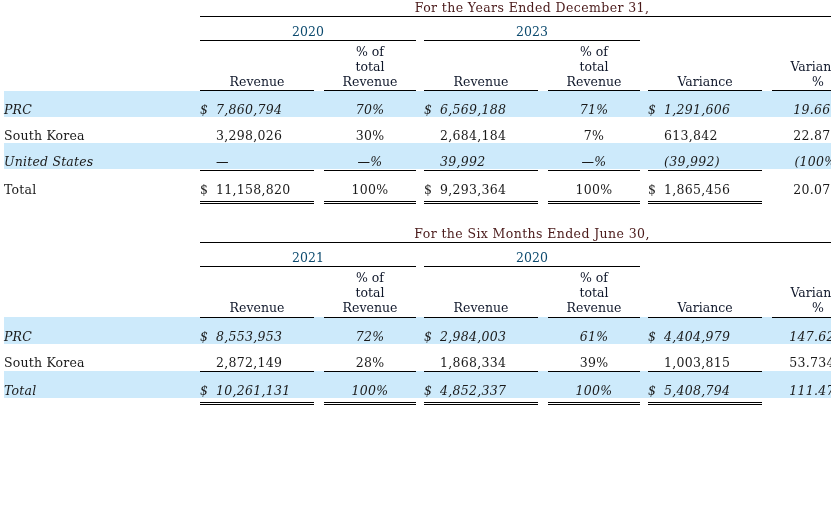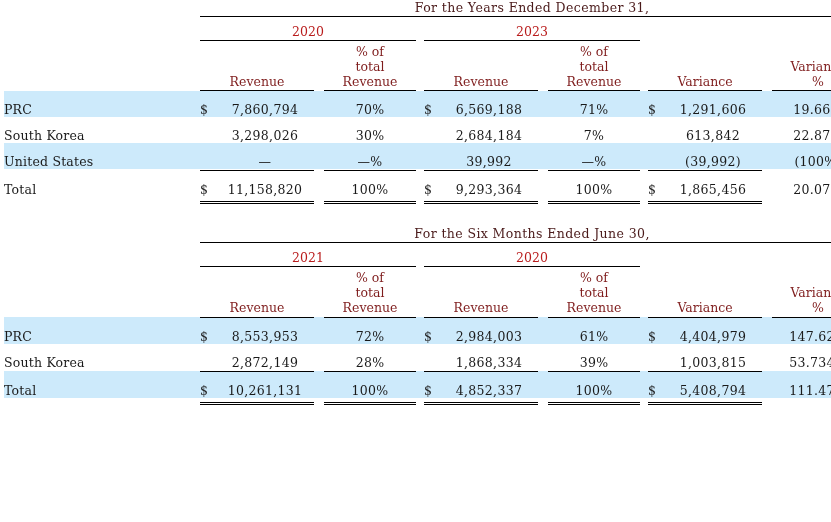--- a/index.html
+++ b/index.html
@@ -42,48 +42,48 @@
   .hdr-span {
     text-align: center;
     font-weight: bold;
     color: #4a1a1a;
     letter-spacing: 0.4px;
     white-space: nowrap;
   }
   .hdr-year {
     text-align: center;
     font-weight: bold;
-    color: #b91c1c;
+    color: #0c4a6e;
     padding-bottom: 1px;
   }
   .hdr-sub {
     text-align: center;
     font-weight: bold;
-    color: #7f1d1d;
+    color: #0f172a;
     line-height: 1.18;
     white-space: pre-line;
     padding-bottom: 2px;
   }
   .rule-thin td.u {
     border-bottom: 1px solid #000;
     height: 1px;
     font-size: 0;
     line-height: 0;
   }
   .spacer td { height: 7px; font-size: 0; line-height: 0; }
   .spacer-sm td { height: 4px; font-size: 0; line-height: 0; }
 
   tr.data td {
     height: 26px;
     white-space: nowrap;
   }
-  tr.data.shaded td { background: #cdeafb; }
+  tr.data.shaded td { background: #cdeafb; font-style: italic; }
   .lbl { text-align: left; padding-left: 2px; letter-spacing: 0.2px; }
   .cur { text-align: left; }
-  .num { text-align: center; letter-spacing: 0.3px; }
+  .num { text-align: left; letter-spacing: 0.3px; }
   .pct { text-align: center; padding-right: 2px; letter-spacing: 0.3px; }
   .dbl td.dl {
     border-bottom: 3px double #000;
     height: 4px;
     font-size: 0;
     line-height: 0;
   }
   .blockgap { height: 22px; }
   .title-row td { padding-bottom: 2px; }
 </style>

